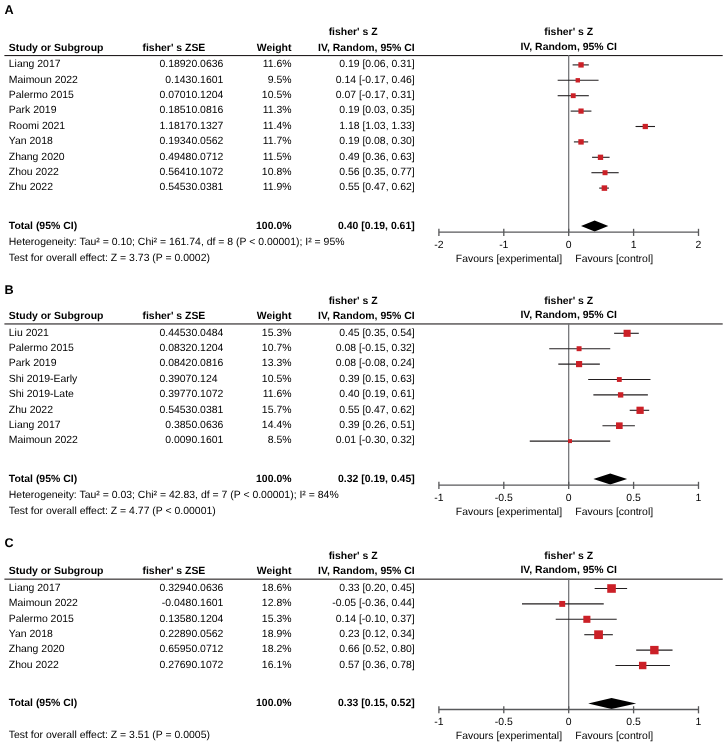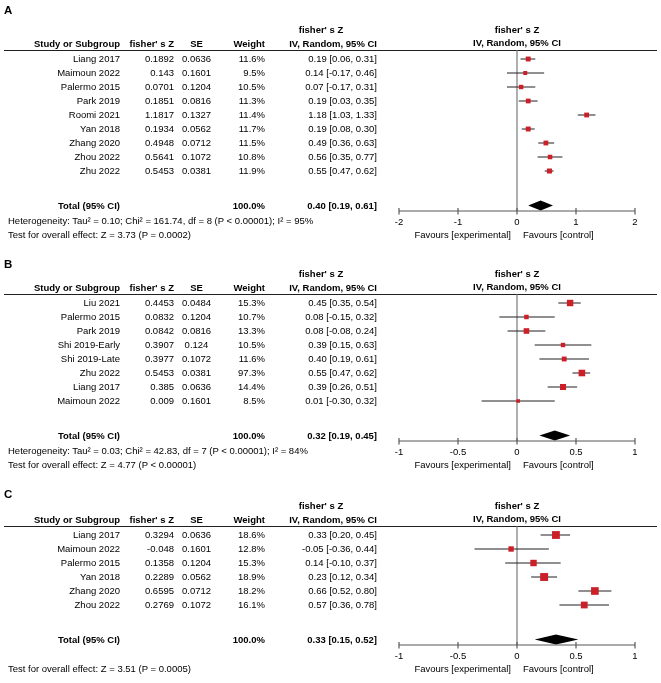--- a/index.html
+++ b/index.html
@@ -4,23 +4,23 @@
 <style>
   html,body{margin:0;padding:0;background:#fff}
   body{width:661px;height:683px;position:relative;font-family:"Liberation Sans",sans-serif;color:#000;overflow:hidden}
   .panel{position:absolute;left:0;width:661px}
   .plabel{position:absolute;left:4px;font-weight:bold;font-size:11.5px;line-height:12px}
   .h1span,.h2plot{position:absolute;left:386px;width:262px;text-align:center;font-weight:bold;font-size:9.5px;line-height:12px;white-space:nowrap}
   .h1col{position:absolute;left:265px;width:112px;text-align:center;font-weight:bold;font-size:9.5px;line-height:12px;white-space:nowrap}
   .hdr-row,.srow,.trow{position:absolute;left:0;width:377px;display:flex;font-size:9.5px;line-height:14px;height:14px;white-space:nowrap}
   .hdr-row{font-weight:bold}
   .trow{font-weight:bold}
-  .c-study{width:120px;padding-left:8px;box-sizing:border-box;text-align:right}
+  .c-study{width:120px;padding-left:8px;box-sizing:border-box;text-align:left}
   .c-z{width:54px;text-align:right}
-  .c-se{width:45px;text-align:center}
+  .c-se{width:45px;text-align:left}
   .c-w{width:46px;text-align:right}
   .c-ci{width:112px;text-align:right}
   .underline{position:absolute;left:4px;width:653px;height:0;border-top:1.4px solid #231f20}
   .meta{position:absolute;left:8px;font-size:9.5px;line-height:13px;white-space:nowrap}
   svg.plot{position:absolute;left:386px;top:0;overflow:visible}
   svg text{font-family:"Liberation Sans",sans-serif}
 </style>
 </head>
 <body>
 
@@ -191,21 +191,21 @@
         <span class="c-study">Shi 2019-Late</span>
         <span class="c-z">0.3977</span>
         <span class="c-se">0.1072</span>
         <span class="c-w">11.6%</span>
         <span class="c-ci">0.40 [0.19, 0.61]</span>
       </div>
       <div class="srow" style="top:120px">
         <span class="c-study">Zhu 2022</span>
         <span class="c-z">0.5453</span>
         <span class="c-se">0.0381</span>
-        <span class="c-w">97.3%</span>
+        <span class="c-w">15.7%</span>
         <span class="c-ci">0.55 [0.47, 0.62]</span>
       </div>
       <div class="srow" style="top:134px">
         <span class="c-study">Liang 2017</span>
         <span class="c-z">0.385</span>
         <span class="c-se">0.0636</span>
         <span class="c-w">14.4%</span>
         <span class="c-ci">0.39 [0.26, 0.51]</span>
       </div>
       <div class="srow" style="top:148px">

